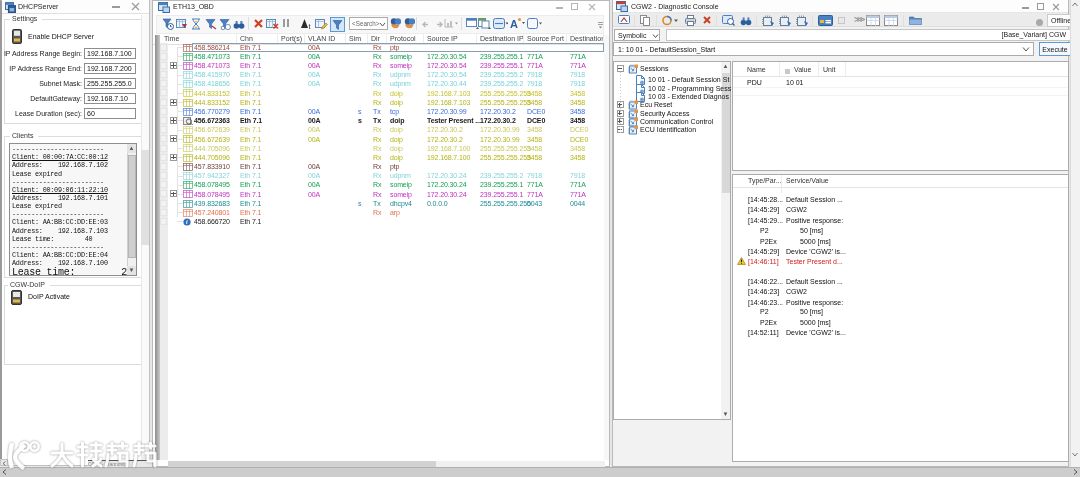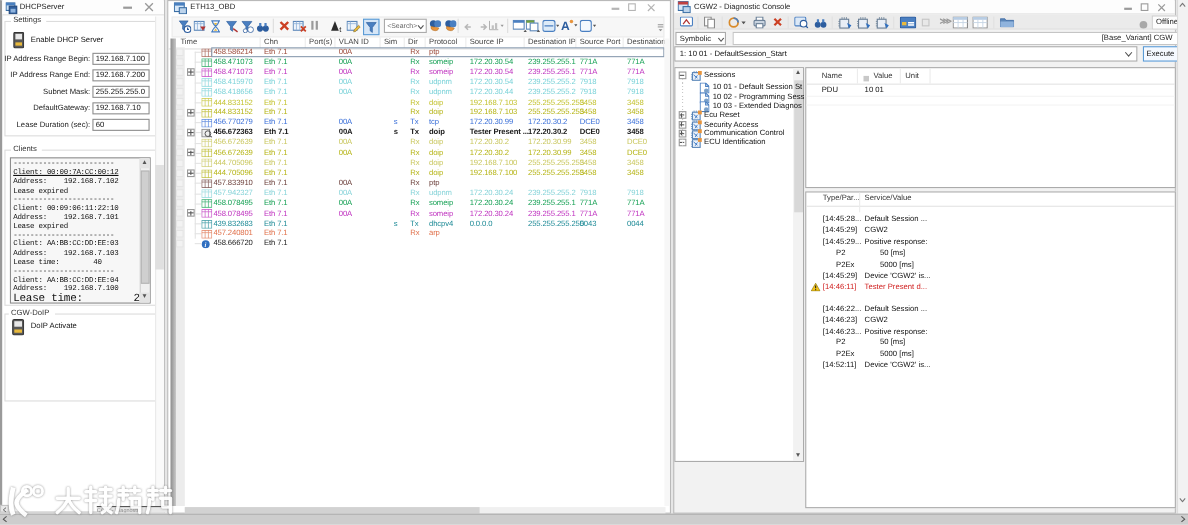--- a/index.html
+++ b/index.html
@@ -45,21 +45,21 @@
 <div class="lbl" style="left:0px;top:110px;width:82px;height:8px;">Lease Duration (sec):</div>
 <div class="fld" style="left:84px;top:108px;width:52px;height:11px;">60</div>
 <div class="abs" style="left:4px;top:136px;width:141px;height:142px;border:1px solid #dcdcdc;"></div>
 <div class="abs" style="left:10px;top:132px;width:28px;height:8px;background:#fff;font-size:7px;color:#333;padding-left:2px;">Clients</div>
 <div class="abs" style="left:9px;top:143px;width:128px;height:133px;background:#f7f7f7;border:1px solid #8d8d8d;"></div>
 <div class="abs mono" style="left:12px;top:145.0px;width:112px;height:8px;font-size:6.8px;letter-spacing:-0.25px;color:#111;">------------------------</div>
 <div class="abs mono" style="left:12px;top:153.2px;width:112px;height:8px;font-size:6.8px;letter-spacing:-0.25px;color:#111;text-decoration:underline;">Client:&nbsp;00:00:7A:CC:00:12</div>
 <div class="abs mono" style="left:12px;top:161.3px;width:112px;height:8px;font-size:6.8px;letter-spacing:-0.25px;color:#111;">Address:&nbsp;&nbsp;&nbsp;&nbsp;192.168.7.102</div>
 <div class="abs mono" style="left:12px;top:169.5px;width:112px;height:8px;font-size:6.8px;letter-spacing:-0.25px;color:#111;">Lease&nbsp;expired</div>
 <div class="abs mono" style="left:12px;top:177.6px;width:112px;height:8px;font-size:6.8px;letter-spacing:-0.25px;color:#111;">------------------------</div>
-<div class="abs mono" style="left:12px;top:185.8px;width:112px;height:8px;font-size:6.8px;letter-spacing:-0.25px;color:#111;">Client:&nbsp;00:09:06:11:22:10</div>
+<div class="abs mono" style="left:12px;top:185.8px;width:112px;height:8px;font-size:6.8px;letter-spacing:-0.25px;color:#111;text-decoration:underline;">Client:&nbsp;00:09:06:11:22:10</div>
 <div class="abs mono" style="left:12px;top:193.9px;width:112px;height:8px;font-size:6.8px;letter-spacing:-0.25px;color:#111;">Address:&nbsp;&nbsp;&nbsp;&nbsp;192.168.7.101</div>
 <div class="abs mono" style="left:12px;top:202.1px;width:112px;height:8px;font-size:6.8px;letter-spacing:-0.25px;color:#111;">Lease&nbsp;expired</div>
 <div class="abs mono" style="left:12px;top:210.2px;width:112px;height:8px;font-size:6.8px;letter-spacing:-0.25px;color:#111;">------------------------</div>
 <div class="abs mono" style="left:12px;top:218.4px;width:112px;height:8px;font-size:6.8px;letter-spacing:-0.25px;color:#111;">Client:&nbsp;AA:BB:CC:DD:EE:03</div>
 <div class="abs mono" style="left:12px;top:226.5px;width:112px;height:8px;font-size:6.8px;letter-spacing:-0.25px;color:#111;">Address:&nbsp;&nbsp;&nbsp;&nbsp;192.168.7.103</div>
 <div class="abs mono" style="left:12px;top:234.7px;width:112px;height:8px;font-size:6.8px;letter-spacing:-0.25px;color:#111;">Lease&nbsp;time:&nbsp;&nbsp;&nbsp;&nbsp;&nbsp;&nbsp;&nbsp;&nbsp;40</div>
 <div class="abs mono" style="left:12px;top:242.8px;width:112px;height:8px;font-size:6.8px;letter-spacing:-0.25px;color:#111;">------------------------</div>
 <div class="abs mono" style="left:12px;top:251.0px;width:112px;height:8px;font-size:6.8px;letter-spacing:-0.25px;color:#111;">Client:&nbsp;AA:BB:CC:DD:EE:04</div>
 <div class="abs mono" style="left:12px;top:259.1px;width:112px;height:8px;font-size:6.8px;letter-spacing:-0.25px;color:#111;">Address:&nbsp;&nbsp;&nbsp;&nbsp;192.168.7.100</div>
 <div class="abs mono" style="left:12px;top:267.3px;width:112px;height:8px;font-size:10px;letter-spacing:-0.25px;color:#111;">Lease&nbsp;time:&nbsp;&nbsp;&nbsp;&nbsp;&nbsp;&nbsp;&nbsp;&nbsp;26</div>

